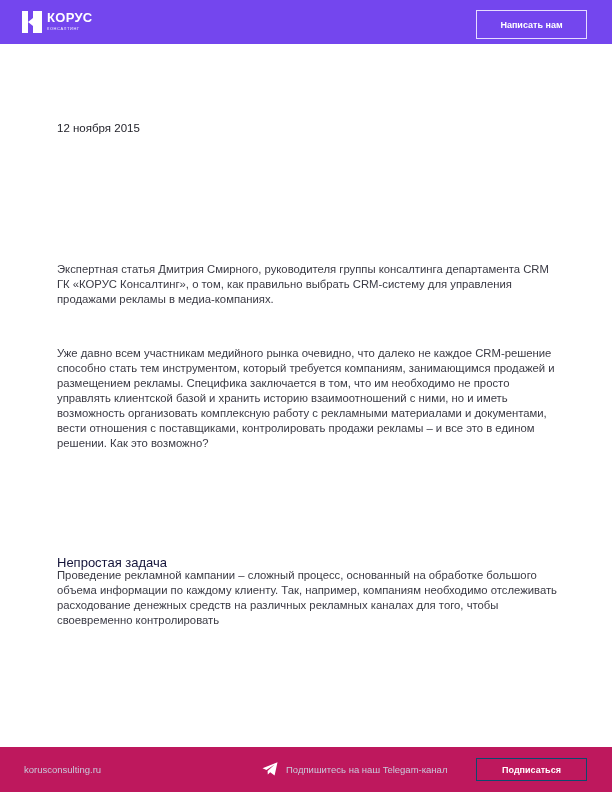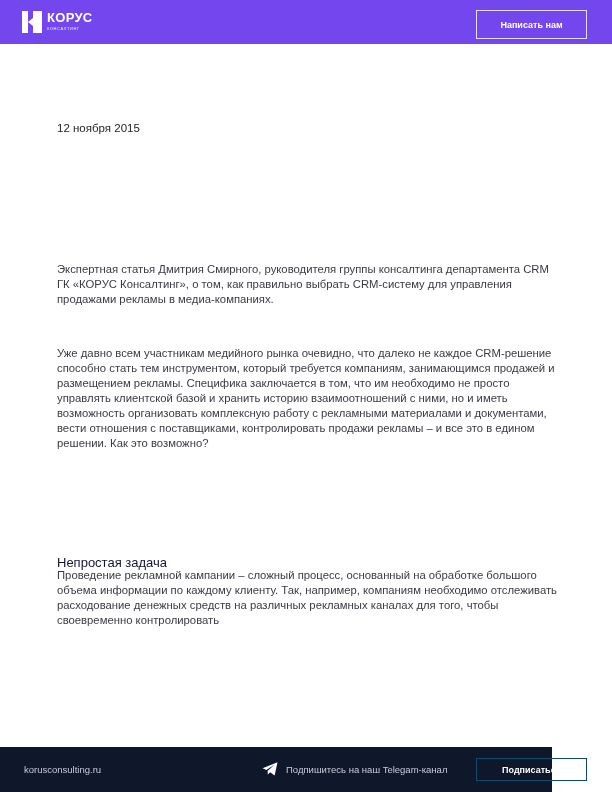--- a/index.html
+++ b/index.html
@@ -76,22 +76,22 @@
     .p2 { top: 346px; }
     .h2 {
       position: absolute; left: 57px; top: 555px;
       font-size: 13px; font-weight: 400; color: #14143a;
     }
     .p3 { top: 568px; }
 
     
     .footer {
       position: absolute; left: 0; top: 747px;
-      width: 552px; height: 45px;
-      background: #0f172a;
+      width: 612px; height: 45px;
+      background: #be185d;
     }
     .footer-link {
       position: absolute; left: 24px; top: 17px;
       color: #c9cadb; font-size: 9.5px; text-decoration: none;
     }
     .telegram {
       position: absolute; left: 262px; top: 15px;
       display: flex; align-items: center;
     }
     .tg-icon { width: 16px; height: 14px; }

